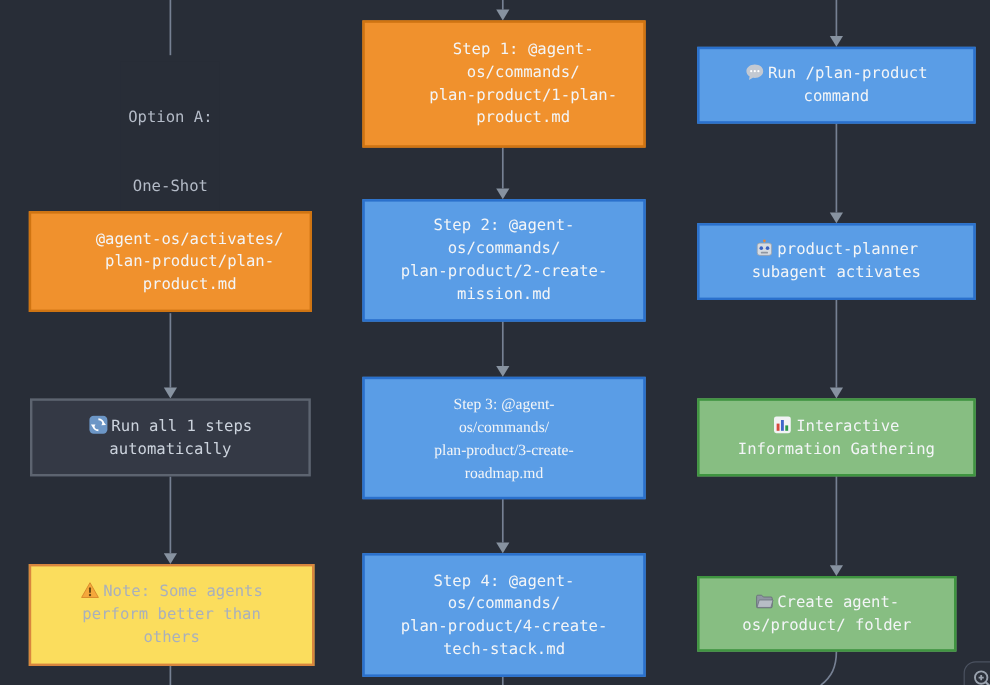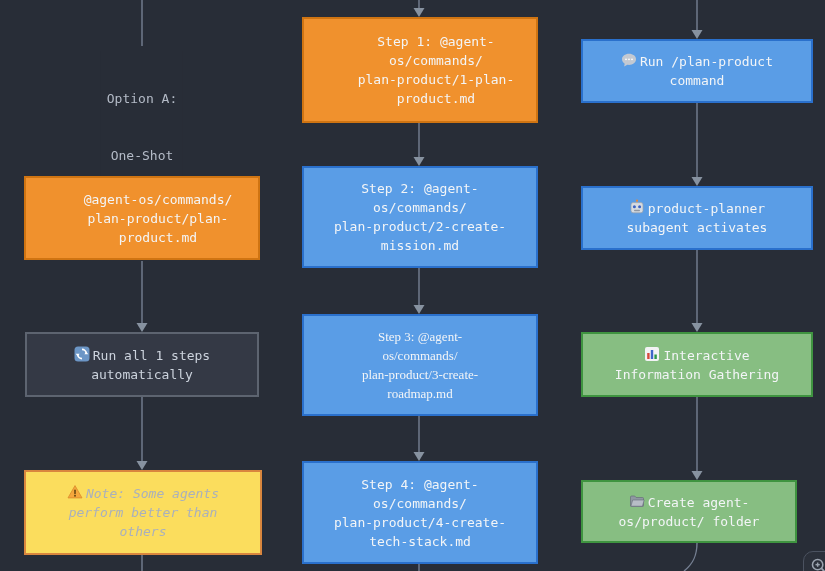--- a/index.html
+++ b/index.html
@@ -78,40 +78,40 @@
       <polygon points="691.5,471 702.5,471 697,480"></polygon>
     </g>
   </svg>
 
   <div class="edge-label">
     <div class="line">Option A:</div>
     <div class="line">One-Shot</div>
   </div>
 
   <div class="node orange" style="left:24px;top:176px;width:236px;height:84px;">
-    <div class="line">@agent-os/commands/</div>
+    <div class="line">@agent-os/activates/</div>
     <div class="line">plan-product/plan-</div>
     <div class="line">product.md</div>
   </div>
 
   <div class="node dark" style="left:25px;top:332px;width:234px;height:65px;">
     <div class="icon-line">
       <svg class="icon" viewBox="0 0 16 16">
         <rect x="0.5" y="0.5" width="15" height="15" rx="3.5" fill="#6c96c6"></rect>
         <path d="M8 3.4 A4.2 4.2 0 0 1 12.2 7.4" stroke="#ffffff" stroke-width="1.6" fill="none"></path>
         <path d="M8 12.6 A4.2 4.2 0 0 1 3.8 8.6" stroke="#ffffff" stroke-width="1.6" fill="none"></path>
         <polygon points="12.2,5.4 14.3,8.2 10.4,8.3" fill="#ffffff"></polygon>
         <polygon points="3.8,10.6 1.7,7.8 5.6,7.7" fill="#ffffff"></polygon>
       </svg>
       <span class="line">Run all 1 steps</span>
     </div>
     <div class="line">automatically</div>
   </div>
 
-  <div class="node yellow" style="left:24px;top:470px;width:238px;height:85px;font-style:italic;">
+  <div class="node yellow" style="left:24px;top:470px;width:238px;height:85px;">
     <div class="icon-line">
       <svg class="icon" viewBox="0 0 16 16">
         <path d="M8 1.6 L15 13.9 H1 Z" fill="#f5a73c" stroke="#d98a2b" stroke-width="0.8"></path>
         <rect x="7.2" y="5.4" width="1.6" height="4.8" rx="0.8" fill="#6b4a12"></rect>
         <circle cx="8" cy="11.8" r="1" fill="#6b4a12"></circle>
       </svg>
       <span class="line">Note: Some agents</span>
     </div>
     <div class="line">perform better than</div>
     <div class="line">others</div>

